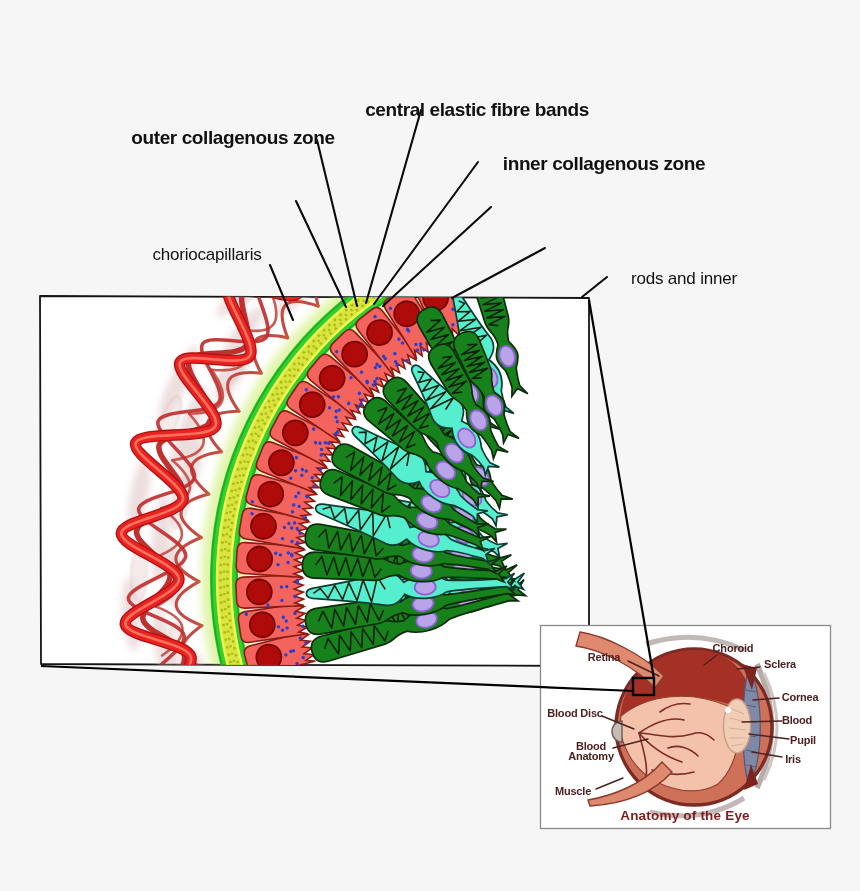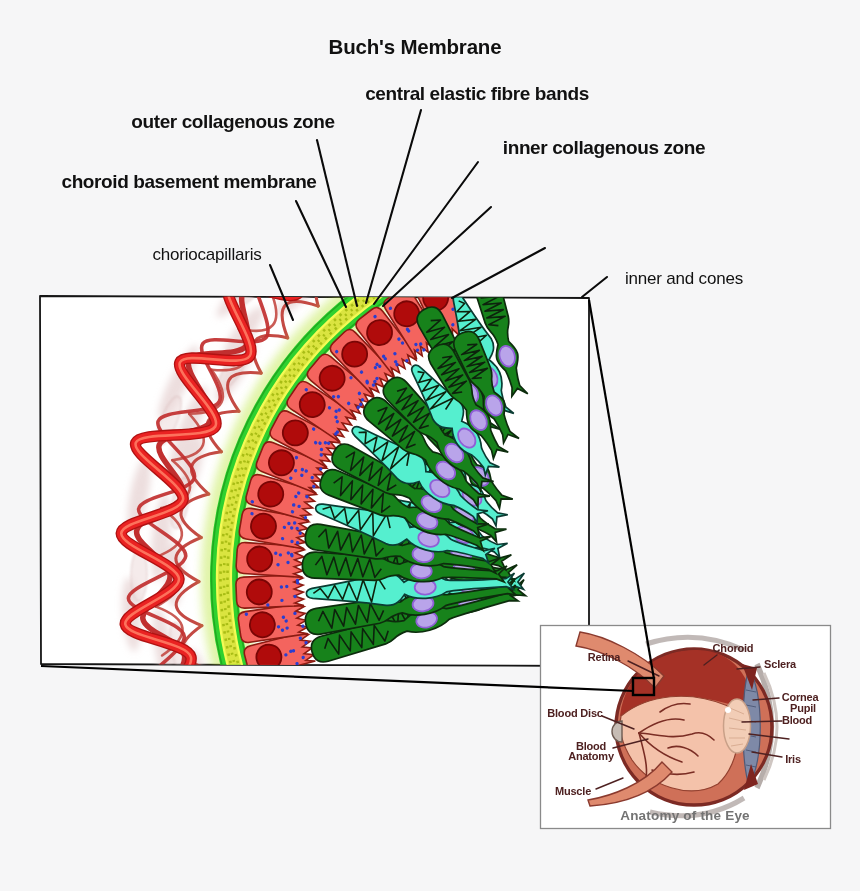--- a/index.html
+++ b/index.html
@@ -1,24 +1,24 @@
 <!DOCTYPE html>
 <html><head>
 <meta charset="utf-8">
 <style>
   html,body{margin:0;padding:0;background:#f6f6f7;}
   #stage{position:relative;width:860px;height:891px;background:#f6f6f7;overflow:hidden;
          font-family:"Liberation Sans","DejaVu Sans",sans-serif;}
   #scene{position:absolute;left:0;top:0;}
   .lbl{position:absolute;transform:translate(-50%,-50%);white-space:nowrap;color:#111;}
-  .b{font-weight:bold;font-size:19px;letter-spacing:-0.4px;}
+  .b{font-weight:bold;font-size:19px;letter-spacing:-0.4px;margin-top:16px;}
   .r{font-size:17px;font-weight:400;letter-spacing:-0.2px;}
   .ttl{font-weight:bold;font-size:20.5px;letter-spacing:-0.2px;}
   .ins{font-size:11px;font-weight:bold;color:#4e2121;letter-spacing:-0.2px;}
-  .instt{font-size:13.5px;font-weight:bold;color:#737373;letter-spacing:0.2px;}
+  .instt{font-size:13.5px;font-weight:bold;color:#7f1d1d;letter-spacing:0.2px;}
 </style>
 </head>
 <body>
 
 <div id="stage">
   <svg id="scene" width="860" height="891" viewBox="0 0 860 891">
       <defs>
         <clipPath id="boxClip">
           <path d="M 40,296 L 589,298 L 589,666 L 41,664 Z"></path>
         </clipPath>
@@ -468,33 +468,31 @@
           <line x1="596" y1="789" x2="623" y2="778"></line>
         </g>
       </g>
       <g stroke="#000000" fill="none">
         <line x1="589" y1="300" x2="654" y2="679" stroke-width="2.2"></line>
         <line x1="41" y1="666" x2="634" y2="691" stroke-width="2.2"></line>
         <rect x="633" y="678" width="21" height="17" stroke-width="2.4"></rect>
       </g>
     </svg>
 
-  <div class="lbl ttl" style="left:415px;top:47px">Buch's Membrane</div>
   <div class="lbl b" style="left:477px;top:94px">central elastic fibre bands</div>
   <div class="lbl b" style="left:604px;top:148px">inner collagenous zone</div>
   <div class="lbl b" style="left:233px;top:122px">outer collagenous zone</div>
-  <div class="lbl b" style="left:189px;top:182px">choroid basement membrane</div>
   <div class="lbl r" style="left:207px;top:255px">choriocapillaris</div>
-  <div class="lbl r" style="left:684px;top:279px">inner and cones</div>
+  <div class="lbl r" style="left:684px;top:279px">rods and inner</div>
 
   <div class="lbl ins" style="left:604px;top:657px">Retina</div>
   <div class="lbl ins" style="left:733px;top:648px">Choroid</div>
   <div class="lbl ins" style="left:780px;top:664px">Sclera</div>
   <div class="lbl ins" style="left:800px;top:697px">Cornea</div>
   <div class="lbl ins" style="left:797px;top:720px">Blood</div>
-  <div class="lbl ins" style="left:803px;top:708px">Pupil</div>
+  <div class="lbl ins" style="left:803px;top:740px">Pupil</div>
   <div class="lbl ins" style="left:793px;top:759px">Iris</div>
   <div class="lbl ins" style="left:575px;top:713px">Blood Disc</div>
   <div class="lbl ins" style="left:591px;top:746px">Blood</div>
   <div class="lbl ins" style="left:591px;top:756px">Anatomy</div>
   <div class="lbl ins" style="left:573px;top:791px">Muscle</div>
   <div class="lbl instt" style="left:685px;top:815px">Anatomy of the Eye</div>
 </div>
 
 </body></html>

